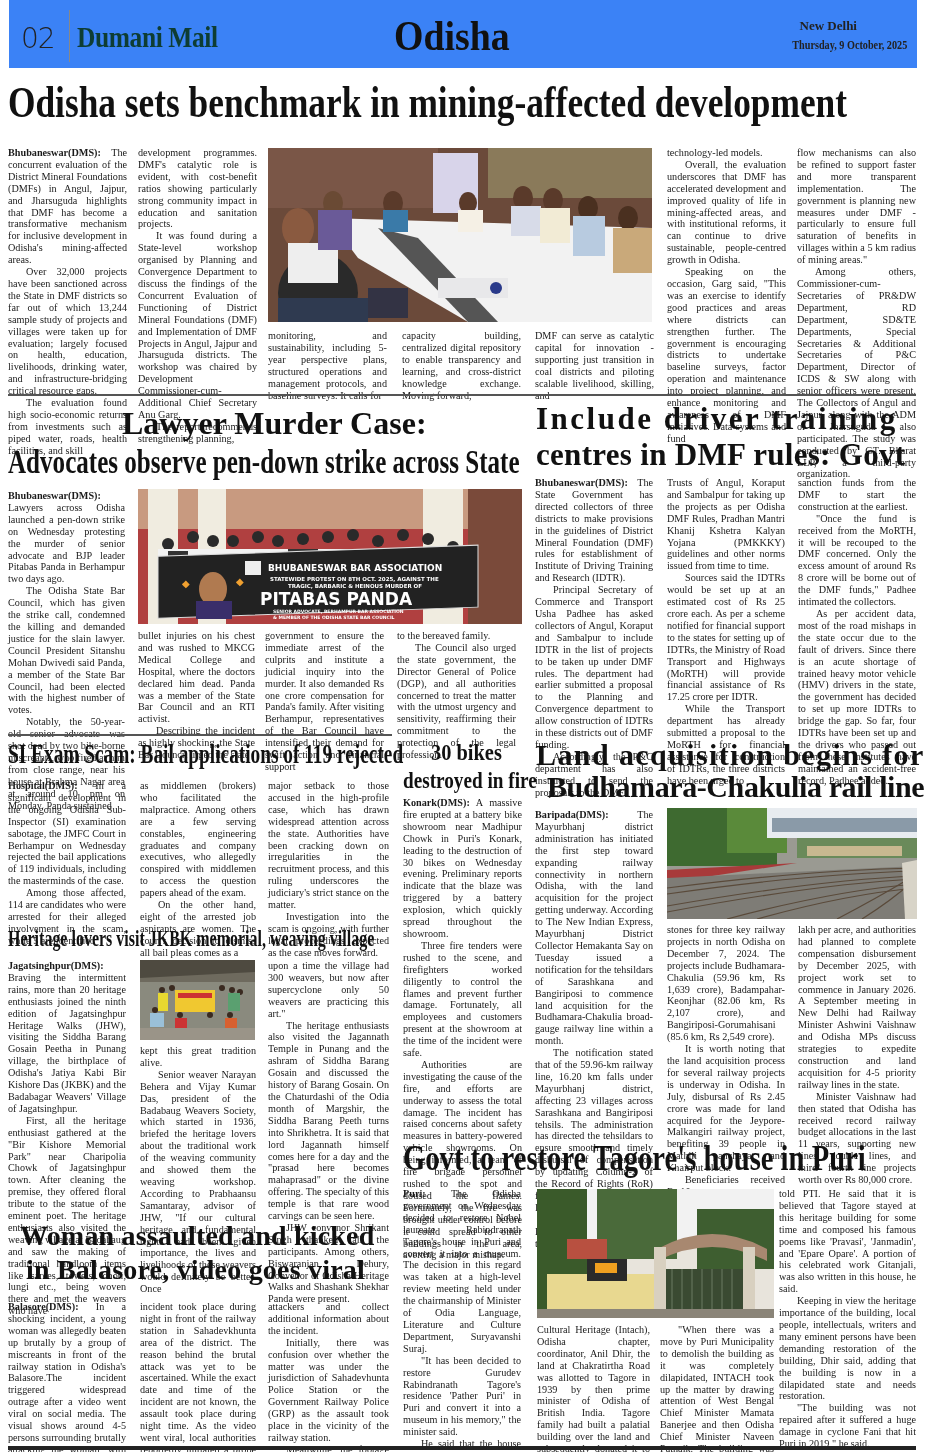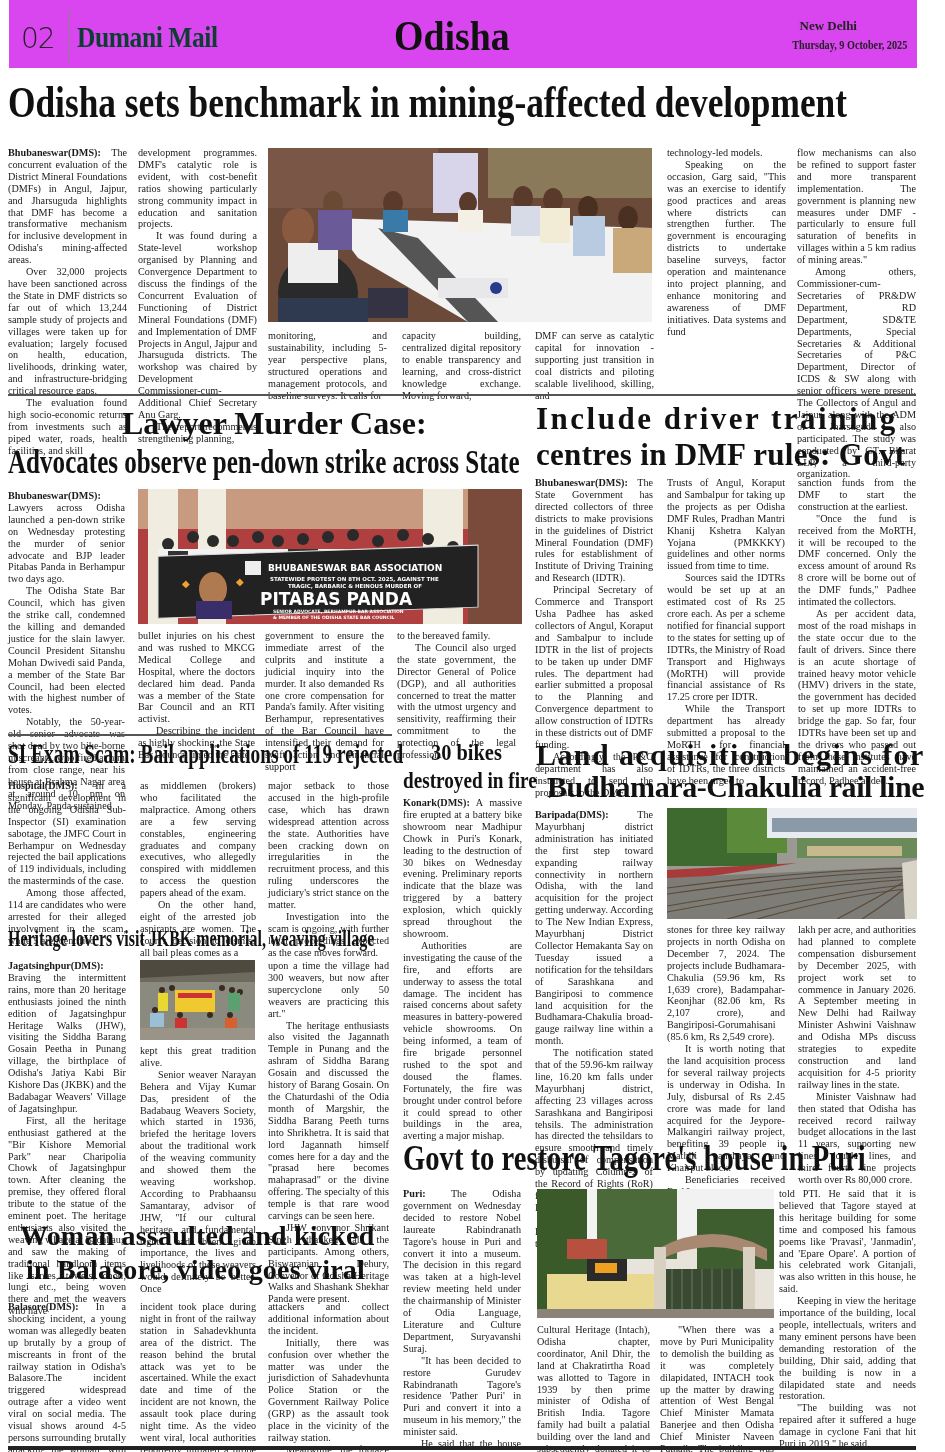--- a/index.html
+++ b/index.html
@@ -1,19 +1,19 @@
 <!DOCTYPE html>
 <html><head>
 <meta charset="utf-8">
 <style>
   * { box-sizing: border-box; margin: 0; padding: 0; }
   html, body { width: 945px; height: 1452px; background: #ffffff; overflow: hidden; }
   body { font-family: "Liberation Serif", serif; color: #1a1a1a; position: relative; }
 
-  .masthead { position: absolute; left: 9px; top: 0; width: 908px; height: 68px; background: #d946ef; }
+  .masthead { position: absolute; left: 9px; top: 0; width: 908px; height: 68px; background: #3b82f6; }
   .mh-num { position: absolute; left: 12px; top: 22px; font-family: "DejaVu Sans", sans-serif; font-weight: 200; font-size: 28px; color: #222; letter-spacing: -1px; }
   .mh-divider { position: absolute; left: 60px; top: 10px; width: 1px; height: 52px; background: #888; }
   .mh-brand { position: absolute; left: 68px; top: 20px; font-family: "Liberation Serif", serif; font-weight: bold; font-size: 30px; color: #0e3d33; transform: scaleX(0.85); transform-origin: left; letter-spacing: -0.5px; }
   .mh-section { position: absolute; left: 385px; top: 12px; font-family: "Liberation Serif", serif; font-weight: bold; font-size: 42px; color: #111; transform: scaleX(0.9); transform-origin: left; }
   .mh-place { position: absolute; right: 60px; top: 18px; font-size: 13px; font-weight: bold; color: #222; text-align: center; }
   .mh-date { position: absolute; right: 10px; top: 38px; font-size: 12px; font-weight: bold; color: #222; transform: scaleX(0.85); transform-origin: right; }
 
   .headline { position: absolute; font-family: "Liberation Serif", serif; font-weight: bold; color: #111; white-space: nowrap; line-height: 1; }
   .h-condensed { transform-origin: left top; }
 
@@ -87,20 +87,21 @@
   <p class="first">monitoring, and sustainability, including 5-year perspective plans, structured operations and management protocols, and baseline surveys. It calls for</p>
 </div>
 <div class="col" style="left:402px; top:330px; width:119px;">
   <p class="first">capacity building, centralized digital repository to enable transparency and learning, and cross-district knowledge exchange. Moving forward,</p>
 </div>
 <div class="col" style="left:535px; top:330px; width:119px;">
   <p class="first">DMF can serve as catalytic capital for innovation - supporting just transition in coal districts and piloting scalable livelihood, skilling, and</p>
 </div>
 <div class="col" style="left:667px; top:147px; width:119px;">
   <p class="first">technology-led models.</p>
+  <p>Overall, the evaluation underscores that DMF has accelerated development and improved quality of life in mining-affected areas, and with institutional reforms, it can continue to drive sustainable, people-centred growth in Odisha.</p>
   <p>Speaking on the occasion, Garg said, "This was an exercise to identify good practices and areas where districts can strengthen further. The government is encouraging districts to undertake baseline surveys, factor operation and maintenance into project planning, and enhance monitoring and awareness of DMF initiatives. Data systems and fund</p>
 </div>
 <div class="col" style="left:797px; top:147px; width:119px;">
   <p class="first">flow mechanisms can also be refined to support faster and more transparent implementation. The government is planning new measures under DMF - particularly to ensure full saturation of benefits in villages within a 5 km radius of mining areas."</p>
   <p>Among others, Commissioner-cum-Secretaries of PR&amp;DW Department, RD Department, SD&amp;TE Departments, Special Secretaries &amp; Additional Secretaries of P&amp;C Department, Director of ICDS &amp; SW along with senior officers were present. The Collectors of Angul and Jajpur, along with the ADM of Jharsuguda also participated. The study was conducted by GT. Bharat LLP, a third-party organization.</p>
 </div>
 <div class="rule" style="left:8px; top:394px; width:908px;"></div>
 
 <div class="headline h-condensed" style="left:122px; top:407px; font-size:32px;">Lawyer Murder Case:</div>
 <div class="headline h-condensed" style="left:8px; top:446px; font-size:33px; transform:scaleX(0.76);">Advocates observe pen-down strike across State</div>
@@ -194,20 +195,21 @@
 </div>
 <div class="col" style="left:268px; top:780px; width:121px;">
   <p class="first">major setback to those accused in the high-profile case, which has drawn widespread attention across the state. Authorities have been cracking down on irregularities in the recruitment process, and this ruling underscores the judiciary's strict stance on the matter.</p>
   <p>Investigation into the scam is ongoing, with further legal proceedings expected as the case moves forward.</p>
 </div>
 
 <div class="headline h-condensed" style="left:431px; top:740px; font-size:24px; transform:scaleX(0.85);">30 bikes</div>
 <div class="headline h-condensed" style="left:403px; top:768px; font-size:24px; transform:scaleX(0.8);">destroyed in fire</div>
 <div class="col" style="left:403px; top:797px; width:119px;">
   <p class="first"><span class="dateline">Konark(DMS):</span> <span>A massive fire erupted at a battery bike showroom near Madhipur Chowk in Puri's Konark, leading to the destruction of 30 bikes on Wednesday evening. Preliminary reports indicate that the blaze was triggered by a battery explosion, which quickly spread throughout the showroom.</span></p>
+  <p>Three fire tenders were rushed to the scene, and firefighters worked diligently to control the flames and prevent further damage. Fortunately, all employees and customers present at the showroom at the time of the incident were safe.</p>
   <p>Authorities are investigating the cause of the fire, and efforts are underway to assess the total damage. The incident has raised concerns about safety measures in battery-powered vehicle showrooms. On being informed, a team of fire brigade personnel rushed to the spot and doused the flames. Fortunately, the fire was brought under control before it could spread to other buildings in the area, averting a major mishap.</p>
 </div>
 
 <div class="headline" style="left:536px; top:740px; font-size:30px; letter-spacing:1.4px;">Land acquisition begins for</div>
 <div class="headline" style="left:536px; top:772px; font-size:30px; letter-spacing:-0.4px;margin-left:11px;">Budhamara-Chakulia rail line</div>
 <div class="col" style="left:535px; top:809px; width:118px;">
   <p class="first"><span class="dateline">Baripada(DMS):</span> <span>The Mayurbhanj district administration has initiated the first step toward expanding railway connectivity in northern Odisha, with the land acquisition for the project getting underway. According to The New Indian Express, Mayurbhanj District Collector Hemakanta Say on Tuesday issued a notification for the tehsildars of Sarashkana and Bangiriposi to commence land acquisition for the Budhamara-Chakulia broad-gauge railway line within a month.</span></p>
   <p>The notification stated that of the 59.96-km railway line, 16.20 km falls under Mayurbhanj district, affecting 23 villages across Sarashkana and Bangiriposi tehsils. The administration has directed the tehsildars to ensure smooth and timely disbursal of compensation by updating Column-2 of the Record of Rights (RoR) for the affected villages in line with revenue laws.</p>
   <p>Notably, President Droupadi Murmu had laid the foundation</p>
 </div>

